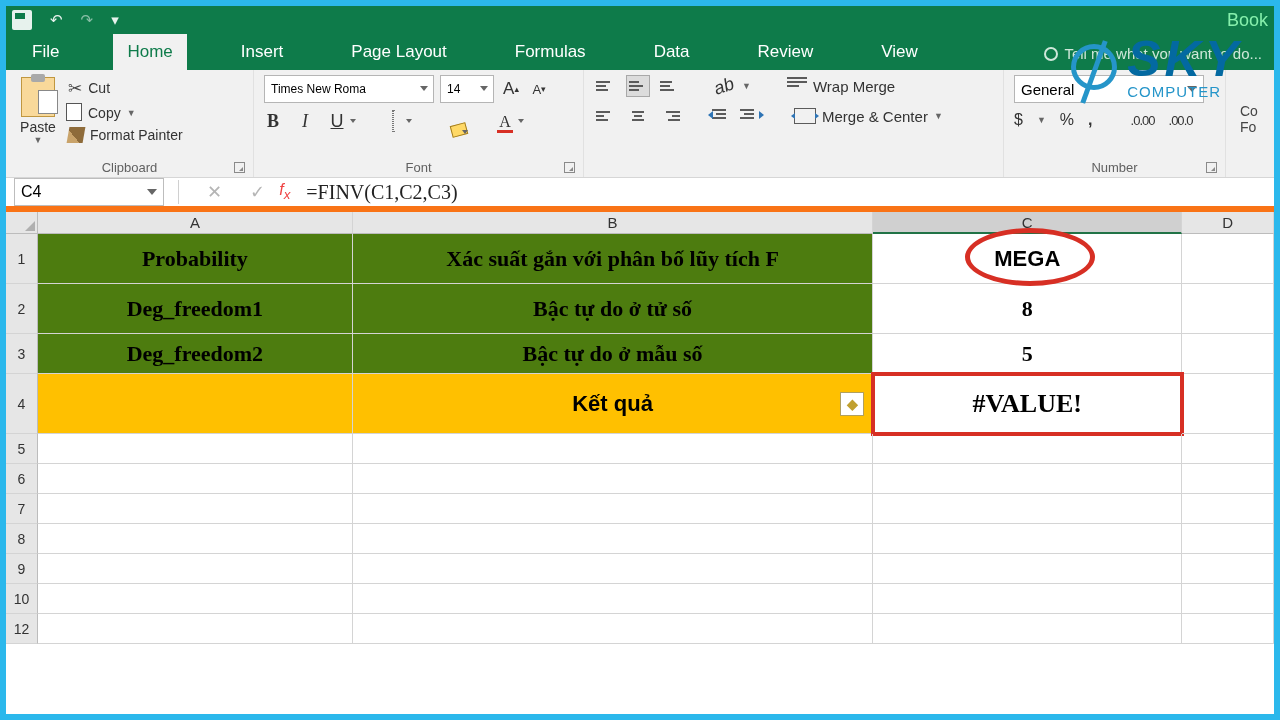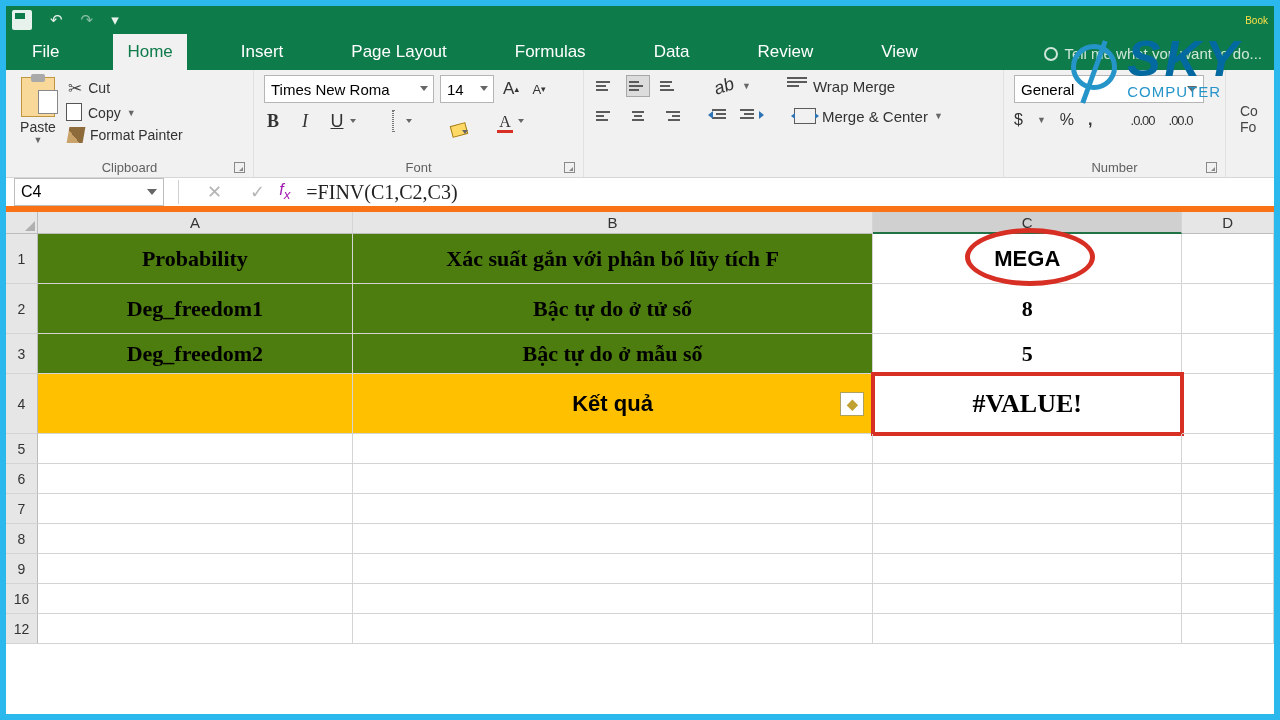--- a/index.html
+++ b/index.html
@@ -2,21 +2,21 @@
 <html><head>
 <meta charset="utf-8">
 <style>
 * { box-sizing: border-box; margin: 0; padding: 0; font-family: "Segoe UI", sans-serif; }
 body { width: 1280px; height: 720px; overflow: hidden; background: #fff; border: 6px solid #2bb8ec; position: relative; }
 .titlebar { background: #0e7b4a; height: 28px; display: flex; align-items: center; justify-content: space-between; padding: 0 6px; }
 .qat { display: flex; align-items: center; gap: 18px; }
 .qat-item { color: #fff; font-size: 15px; opacity: .9; position: relative; }
 .qat .save-icon { width: 20px; height: 20px; background: #fff; border-radius: 2px; position: relative; }
 .qat .save-icon::after { content: ""; position: absolute; top: 3px; left: 3px; width: 10px; height: 6px; background: #0e7b4a; }
-.title-right { color: #fde047; font-size: 10px; }
+.title-right { color: #86efac; font-size: 18px; }
 .ribbon-tabs { background: #0e7b4a; height: 36px; display: flex; align-items: flex-end; padding-left: 12px; gap: 40px; }
 .tab { color: #fff; font-size: 17px; padding: 8px 14px; cursor: pointer; }
 .tab.active { background: #f1f1f1; color: #0e7b4a; }
 .tell-me { color: #cfe7da; font-size: 15px; margin-left: auto; margin-right: 12px; display: flex; align-items: center; gap: 6px; padding: 8px 0; }
 .bulb { width: 14px; height: 14px; border: 2px solid #cfe7da; border-radius: 50%; }
 .ribbon { background: #f1f1f1; height: 108px; display: flex; border-bottom: 1px solid #d6d6d6; position: relative; }
 .rgroup { border-right: 1px solid #e1e1e1; padding: 5px 10px 2px; display: flex; flex-direction: column; justify-content: space-between; position: relative; }
 .rgroup-label { text-align: center; font-size: 13px; color: #616161; position: relative; }
 .dl { position: absolute; right: -2px; bottom: 2px; width: 11px; height: 11px; border: 1px solid #8a8a8a; }
 .dl::after { content: ""; position: absolute; right: 1px; bottom: 1px; border-right: 4px solid #8a8a8a; border-top: 4px solid transparent; }
@@ -27,21 +27,21 @@
 .paste-icon::after { content: ""; position: absolute; bottom: 2px; right: -4px; width: 18px; height: 22px; background: #fff; border: 1px solid #888; }
 .paste-label { font-size: 14px; color: #333; margin-top: 2px; }
 .clip-list { display: flex; flex-direction: column; gap: 6px; justify-content: center; }
 .clip-row { display: flex; align-items: center; gap: 6px; font-size: 14px; color: #333; }
 .scissors { font-size: 17px; color: #444; }
 .copy-ic { width: 14px; height: 16px; border: 1px solid #555; position: relative; }
 .copy-ic::after { content: ""; position: absolute; top: -3px; left: -3px; width: 14px; height: 16px; border: 1px solid #555; background: #fff; }
 .brush { width: 16px; height: 16px; background: linear-gradient(45deg, #c9a36a 40%, #8e6b3a 40%); transform: skewX(-10deg); }
 .fontbody { display: flex; flex-direction: column; gap: 8px; }
 .ftop { display: flex; gap: 6px; align-items: center; }
-.fsel { height: 28px; background: #fff; border: 1px solid #b5b5b5; font-size: 15px; padding: 0 20px 0 6px; position: relative; display: flex; align-items: center; }
+.fsel { height: 28px; background: #fff; border: 1px solid #b5b5b5; font-size: 12px; padding: 0 20px 0 6px; position: relative; display: flex; align-items: center; }
 .fsel .caret { position: absolute; right: 5px; top: 10px; border-top: 5px solid #666; border-left: 4px solid transparent; border-right: 4px solid transparent; }
 .szbtn { width: 22px; height: 26px; display: flex; align-items: center; justify-content: center; font-size: 14px; color: #333; position: relative; font-family: serif; }
 .fbot { display: flex; gap: 14px; align-items: center; }
 .fbtn { font-family: "Times New Roman", serif; font-size: 18px; color: #333; min-width: 18px; text-align: center; position: relative; }
 .under { text-decoration: underline; }
 .caret-sm { position: absolute; right: -10px; top: 8px; border-top: 4px solid #666; border-left: 3px solid transparent; border-right: 3px solid transparent; }
 .border-ic { width: 18px; height: 18px; border: 1px dotted #777; position: relative; }
 .fill-ic { width: 18px; height: 18px; position: relative; }
 .fill-ic::before { content: ""; position: absolute; width: 14px; height: 10px; background: #ffd966; transform: rotate(-15deg); top: 2px; left: 2px; border: 1px solid #a07b20; }
 .fcolor-ic { font-family: serif; font-size: 16px; color: #333; border-bottom: 3px solid #d72f24; padding: 0 2px; }
@@ -71,21 +71,21 @@
 .logo-txt { display: flex; flex-direction: column; line-height: 1; }
 .logo-sky { font-size: 50px; font-weight: 700; color: #0369a1; letter-spacing: 4px; font-style: italic; }
 .logo-sub { font-size: 15px; color: #2595c9; letter-spacing: 1px; }
 .fbar { height: 34px; border-bottom: 6px solid #f97316; display: flex; align-items: center; }
 .namebox { width: 150px; height: 28px; border: 1px solid #bdbdbd; margin-left: 8px; display: flex; align-items: center; justify-content: space-between; padding: 0 6px; font-size: 16px; background: #fff; }
 .nb-caret { border-top: 6px solid #666; border-left: 5px solid transparent; border-right: 5px solid transparent; }
 .fbar-sep { width: 1px; height: 24px; background: #d0d0d0; margin: 0 14px; }
 .fbar-btn { font-size: 18px; color: #b5b5b5; margin: 0 14px; }
 .fbar-btn.cancel { color: #b5b5b5; }
 .fbar-btn.enter { color: #b5b5b5; }
-.fx { font-style: italic; font-size: 16px; color: #a21caf; margin-right: 12px; }
+.fx { font-style: italic; font-size: 16px; color: #ef4444; margin-right: 12px; }
 .formula-in { flex: 1; font-family: "Times New Roman", serif; font-size: 20px; color: #222; padding-left: 4px; }
 .sheet { position: relative; }
 .grid-row { display: flex; height: 50px; }
 .grid-row.hdr { height: 22px; }
 .rowhdr { width: 32px; background: #e6e6e6; border-right: 1px solid #bcbcbc; border-bottom: 1px solid #d4d4d4; display: flex; align-items: center; justify-content: center; font-size: 14px; color: #333; }
 .corner { width: 32px; height: 22px; background: #e6e6e6; border-right: 1px solid #bcbcbc; border-bottom: 1px solid #bcbcbc; position: relative; }
 .corner::after { content: ""; position: absolute; right: 2px; bottom: 2px; border-right: 10px solid #b0b0b0; border-top: 10px solid transparent; }
 .colhdr { background: #e6e6e6; border-right: 1px solid #d4d4d4; border-bottom: 1px solid #bcbcbc; display: flex; align-items: center; justify-content: center; font-size: 15px; color: #333; }
 .colhdr.sel { background: #d0d0d0; border-bottom: 2px solid #217346; }
 .colA { width: 316px; } .colB { width: 522px; } .colC { width: 310px; } .colD { width: 92px; }
@@ -371,21 +371,21 @@
       <div class="cell colD"></div>
   </div>
   <div class="grid-row small-row">
     <div class="rowhdr">9</div>
     <div class="cell colA"></div>
       <div class="cell colB"></div>
       <div class="cell colC"></div>
       <div class="cell colD"></div>
   </div>
   <div class="grid-row small-row">
-    <div class="rowhdr">16</div>
+    <div class="rowhdr">10</div>
     <div class="cell colA"></div>
       <div class="cell colB"></div>
       <div class="cell colC"></div>
       <div class="cell colD"></div>
   </div>
   <div class="grid-row small-row">
     <div class="rowhdr">12</div>
     <div class="cell colA"></div>
       <div class="cell colB"></div>
       <div class="cell colC"></div>

